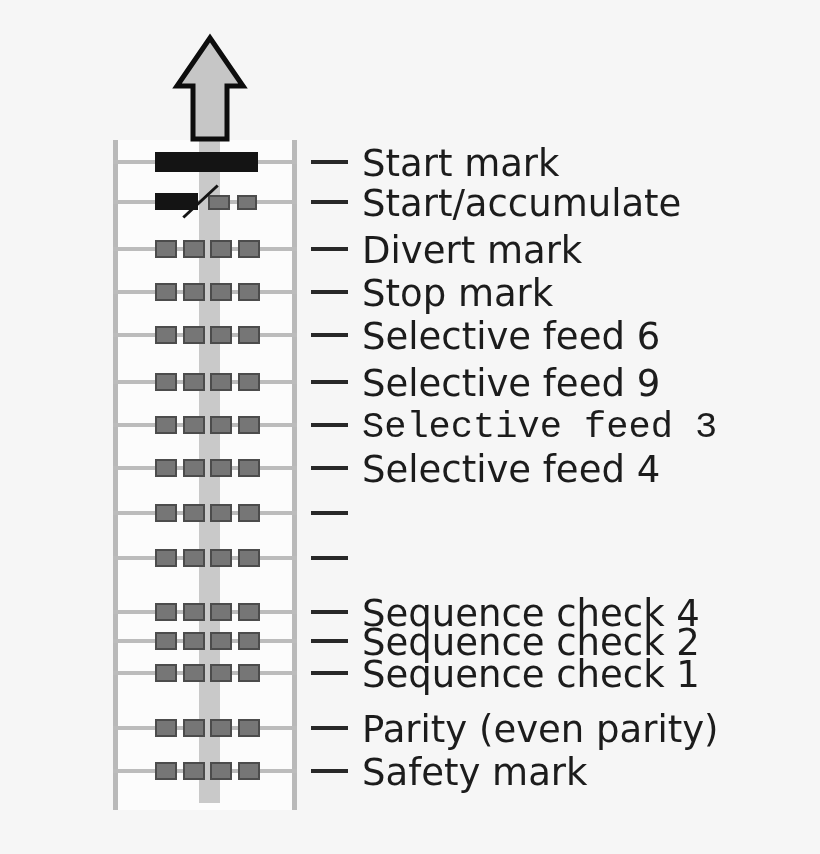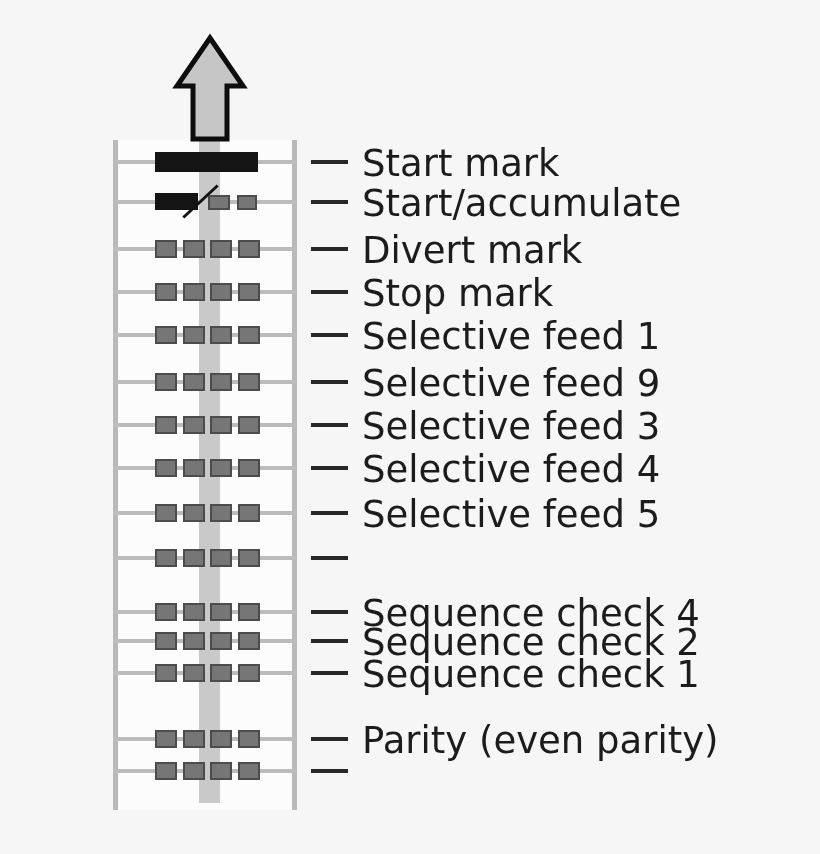--- a/index.html
+++ b/index.html
@@ -153,57 +153,56 @@
     <div class="dash"></div>
     <div class="label">Stop mark</div>
   <div class="mark" style="left: 155px;"></div>
         <div class="mark" style="left: 183px;"></div>
         <div class="mark" style="left: 210px;"></div>
         <div class="mark" style="left: 238px;"></div>
       </div>
       <div class="row" style="top: 313px;">
     <div class="rung"></div>
     <div class="dash"></div>
-    <div class="label">Selective feed 1</div>
+    <div class="label">Selective feed 6</div>
   <div class="mark" style="left: 155px;"></div>
         <div class="mark" style="left: 183px;"></div>
         <div class="mark" style="left: 210px;"></div>
         <div class="mark" style="left: 238px;"></div>
       </div>
       <div class="row" style="top: 360px;">
     <div class="rung"></div>
     <div class="dash"></div>
     <div class="label">Selective feed 9</div>
   <div class="mark" style="left: 155px;"></div>
         <div class="mark" style="left: 183px;"></div>
         <div class="mark" style="left: 210px;"></div>
         <div class="mark" style="left: 238px;"></div>
       </div>
-      <div class="row" style="top: 403px;">
+      <div class="row" style="top: 403px; font-family: Liberation Mono, monospace;">
     <div class="rung"></div>
     <div class="dash"></div>
     <div class="label">Selective feed 3</div>
   <div class="mark" style="left: 155px;"></div>
         <div class="mark" style="left: 183px;"></div>
         <div class="mark" style="left: 210px;"></div>
         <div class="mark" style="left: 238px;"></div>
       </div>
       <div class="row" style="top: 446px;">
     <div class="rung"></div>
     <div class="dash"></div>
     <div class="label">Selective feed 4</div>
   <div class="mark" style="left: 155px;"></div>
         <div class="mark" style="left: 183px;"></div>
         <div class="mark" style="left: 210px;"></div>
         <div class="mark" style="left: 238px;"></div>
       </div>
       <div class="row" style="top: 491px;">
     <div class="rung"></div>
     <div class="dash"></div>
-    <div class="label">Selective feed 5</div>
   <div class="mark" style="left: 155px;"></div>
         <div class="mark" style="left: 183px;"></div>
         <div class="mark" style="left: 210px;"></div>
         <div class="mark" style="left: 238px;"></div>
       </div>
       <div class="row" style="top: 536px;">
     <div class="rung"></div>
     <div class="dash"></div>
   <div class="mark" style="left: 155px;"></div>
         <div class="mark" style="left: 183px;"></div>
@@ -230,31 +229,32 @@
       </div>
       <div class="row" style="top: 651px;">
     <div class="rung"></div>
     <div class="dash"></div>
     <div class="label">Sequence check 1</div>
   <div class="mark" style="left: 155px;"></div>
         <div class="mark" style="left: 183px;"></div>
         <div class="mark" style="left: 210px;"></div>
         <div class="mark" style="left: 238px;"></div>
       </div>
-      <div class="row" style="top: 706px; margin-top: 11px;">
+      <div class="row" style="top: 706px;">
     <div class="rung"></div>
     <div class="dash"></div>
     <div class="label">Parity (even parity)</div>
   <div class="mark" style="left: 155px;"></div>
         <div class="mark" style="left: 183px;"></div>
         <div class="mark" style="left: 210px;"></div>
         <div class="mark" style="left: 238px;"></div>
       </div>
       <div class="row" style="top: 749px;">
     <div class="rung"></div>
     <div class="dash"></div>
+    <div class="label">Safety mark</div>
   <div class="mark" style="left: 155px;"></div>
         <div class="mark" style="left: 183px;"></div>
         <div class="mark" style="left: 210px;"></div>
         <div class="mark" style="left: 238px;"></div>
       </div>
     </div>
 </div>
 
 </body></html>

